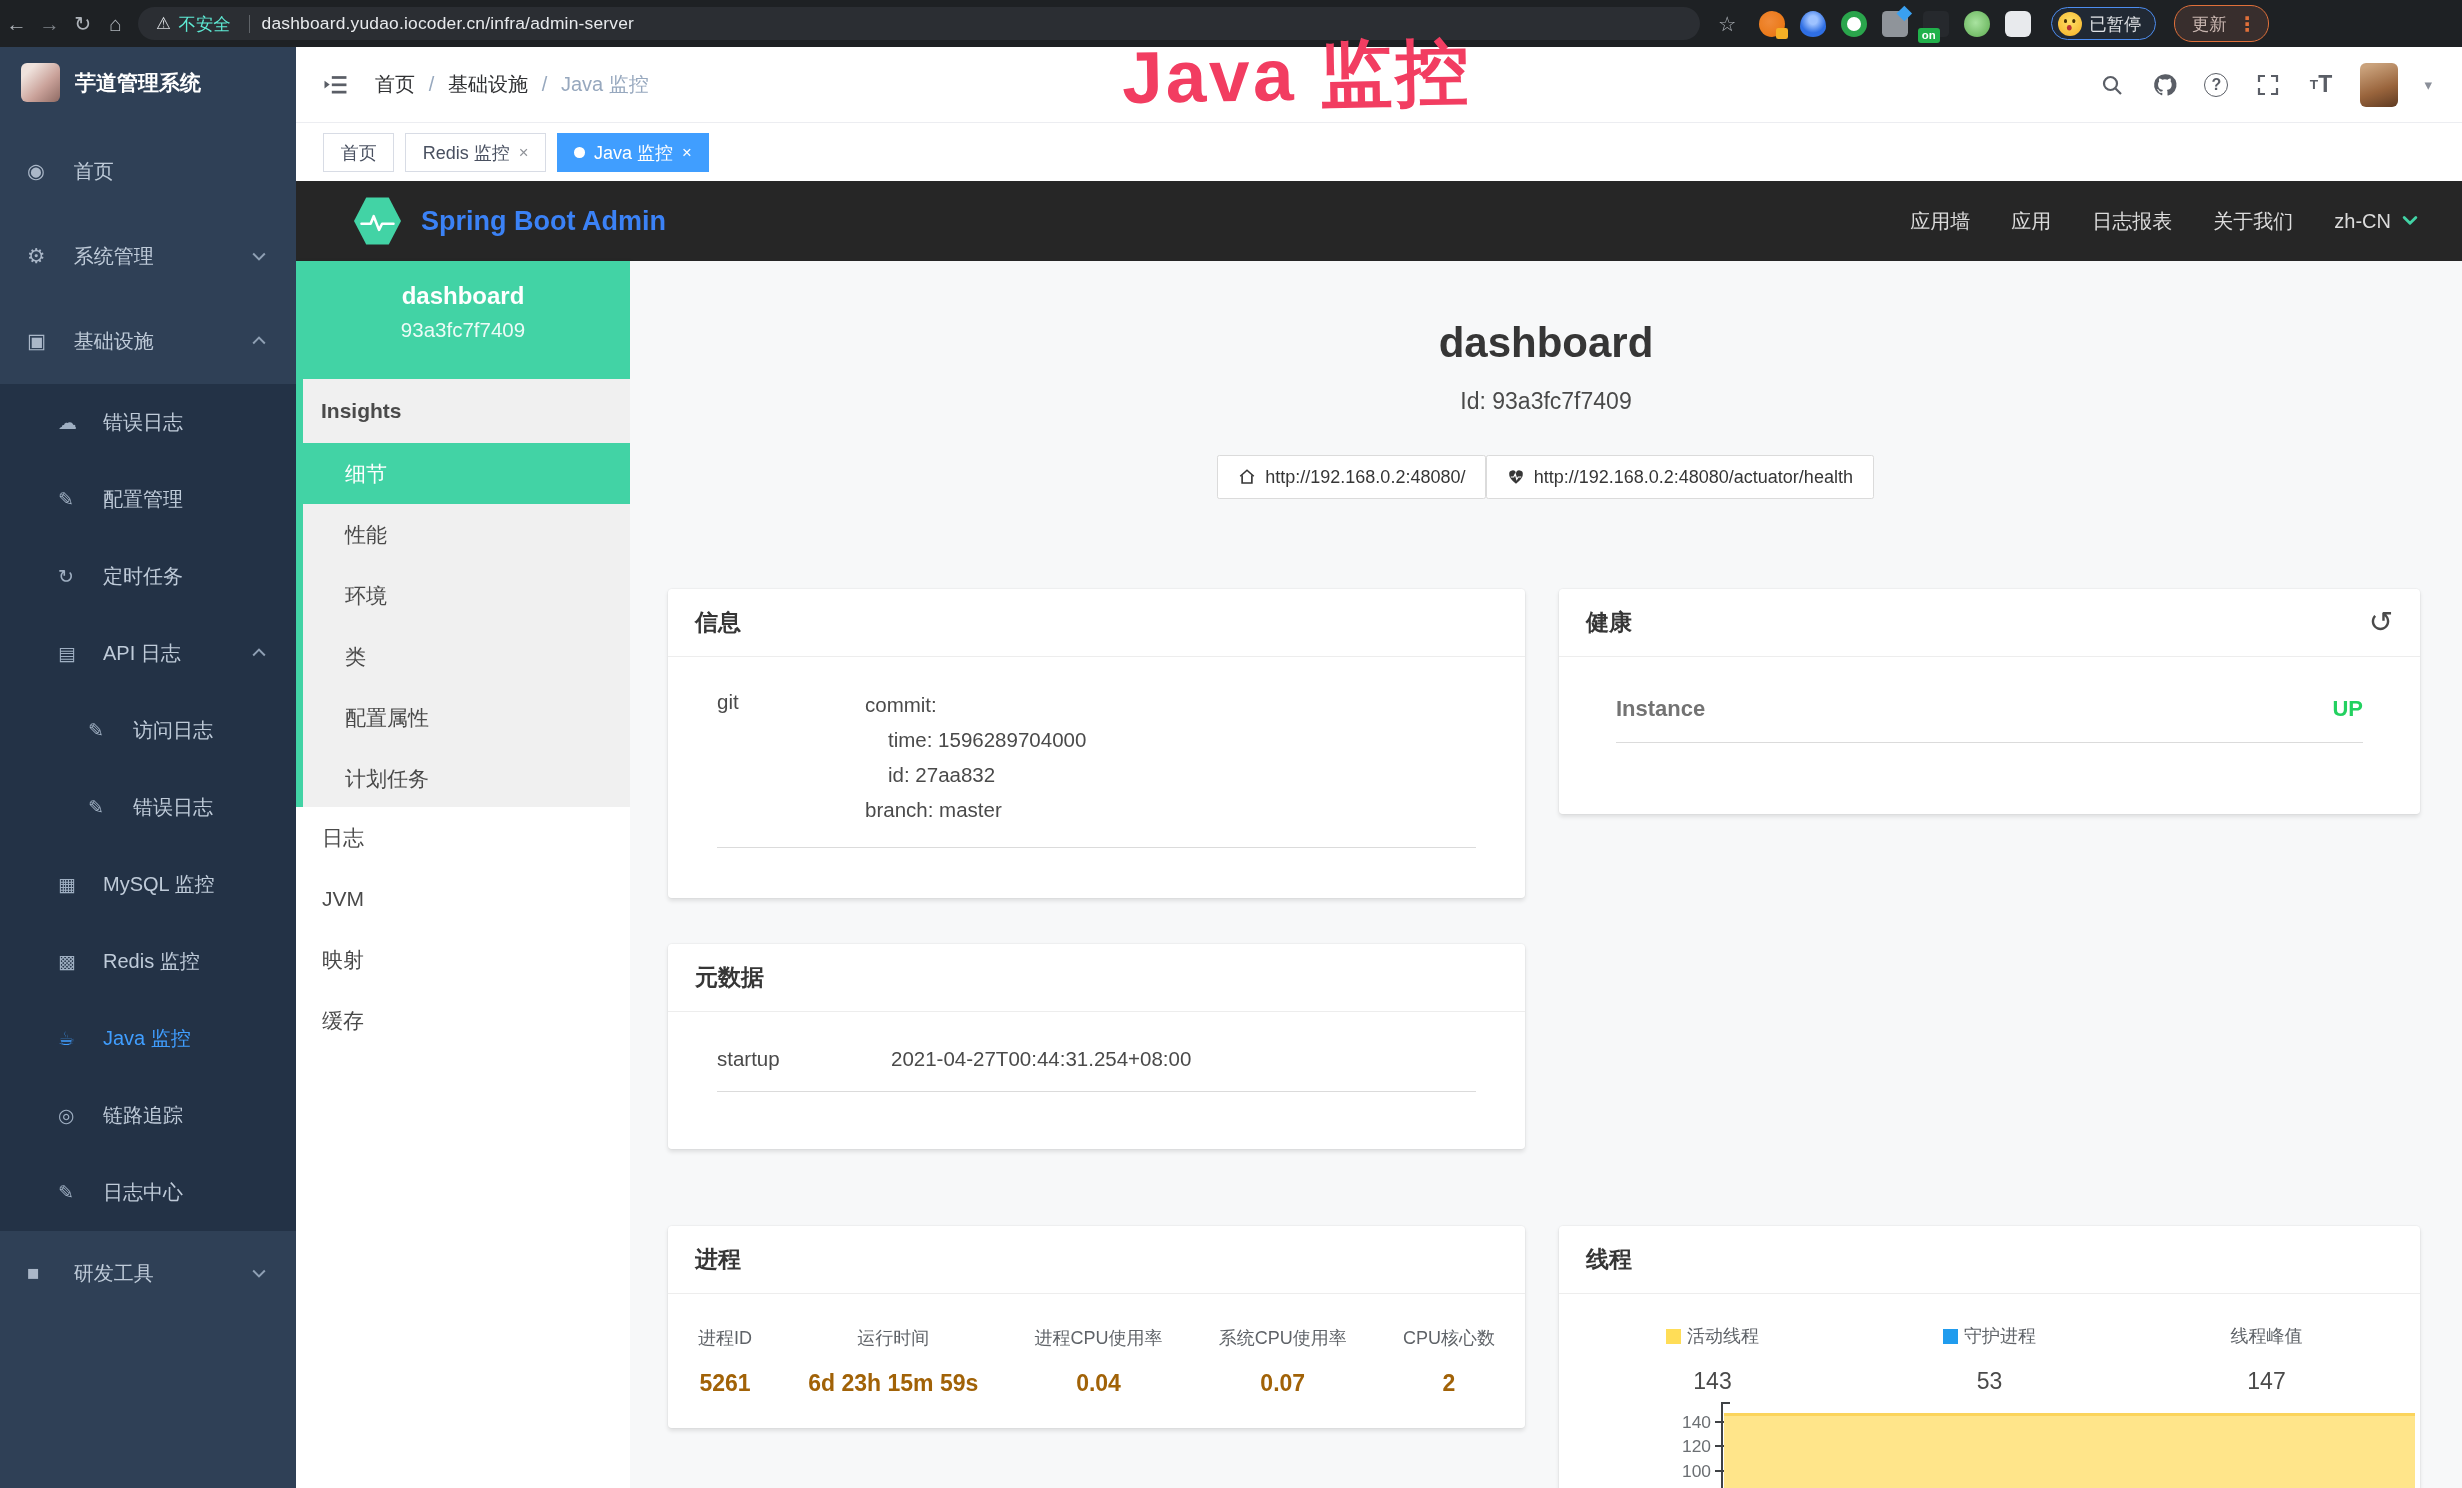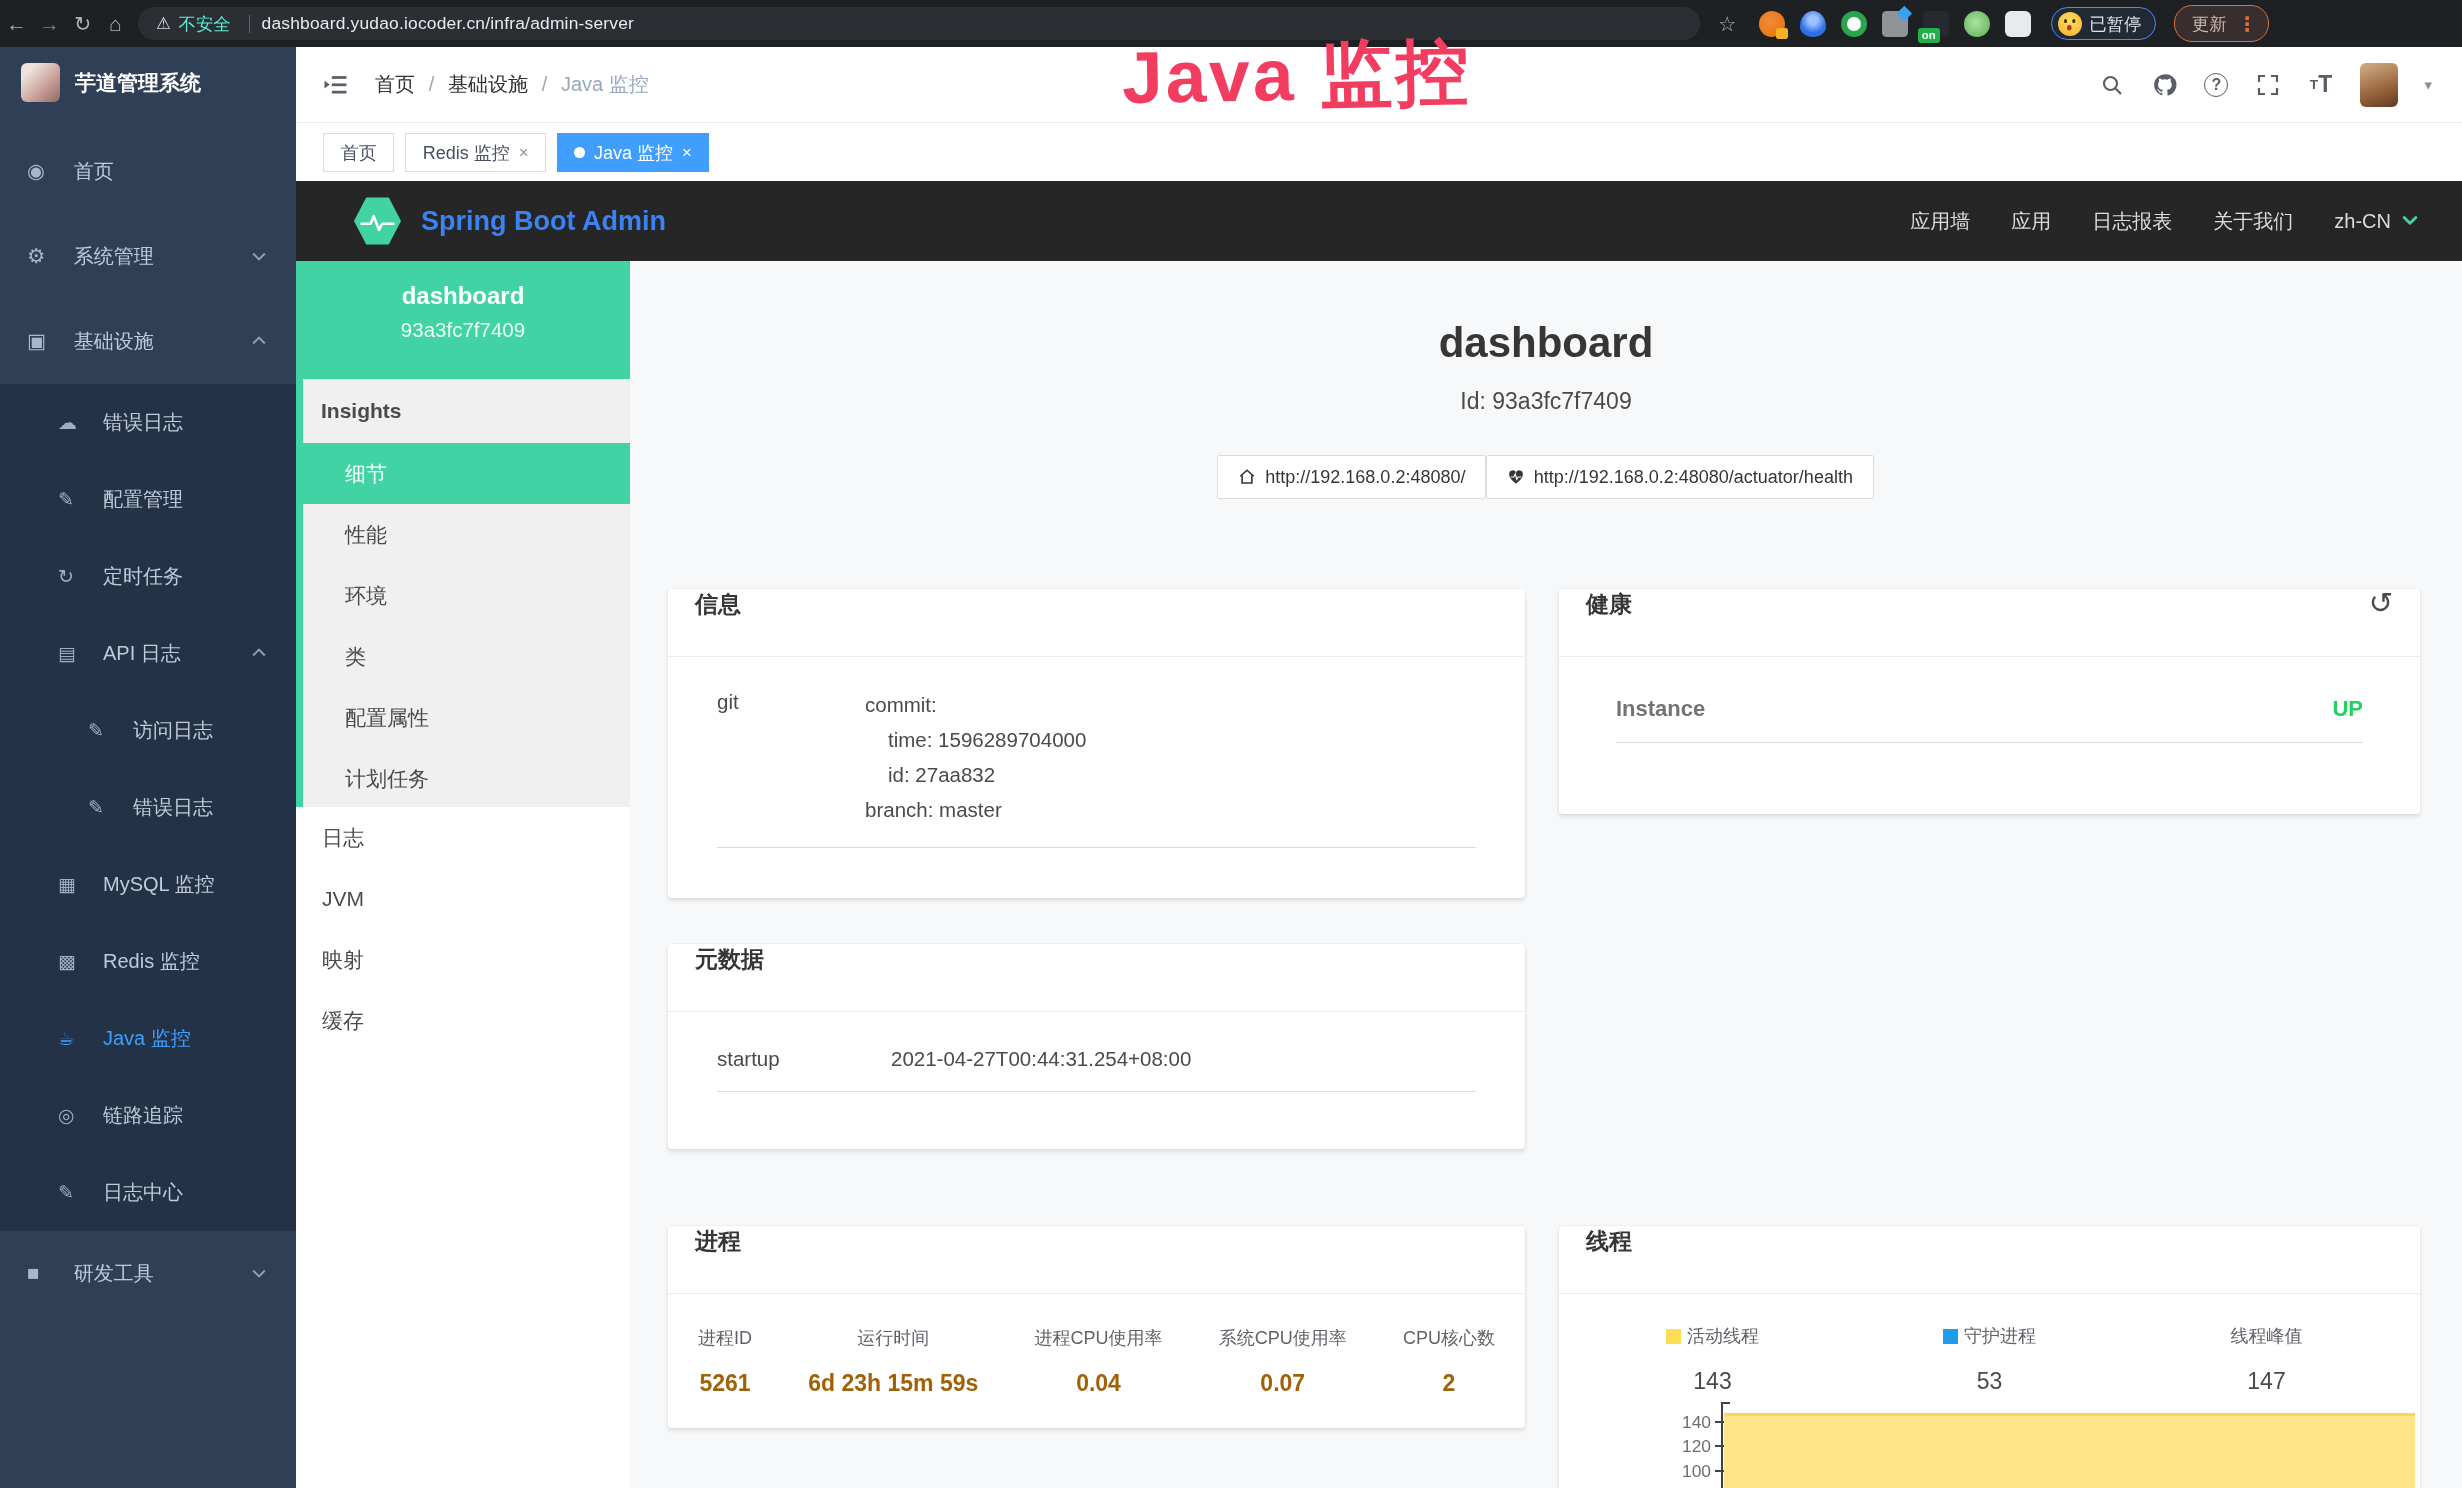--- a/index.html
+++ b/index.html
@@ -99,21 +99,21 @@
   .plain-item { height:61px; display:flex; align-items:center; padding-left:26px; font-size:21px; color:#4a4a4a; cursor:pointer; }
 
   .sba-content { position:absolute; left:334px; top:0; right:0; bottom:0; background:#f7f8f9; overflow:hidden; }
   .inst-title { position:absolute; top:58px; left:0; right:0; text-align:center; font-size:42px; font-weight:600; color:#363636; }
   .inst-subtitle { position:absolute; top:127px; left:0; right:0; text-align:center; font-size:23px; color:#4a4a4a; }
   .links-row { position:absolute; top:194px; left:0; right:0; display:flex; justify-content:center; }
   .link-btn { height:44px; display:flex; align-items:center; gap:9px; padding:0 20px; background:#fff; border:0.8px solid #dbdbdb; border-radius:2.3px; margin-left:-0.8px; font-size:18px; color:#363636; cursor:pointer; }
   .link-btn svg { flex:0 0 auto; }
 
   .card { position:absolute; background:#fff; border-radius:3.8px; box-shadow:0 2.3px 4.6px rgba(10,10,10,.1), 0 0 0 0.8px rgba(10,10,10,.03); }
-  .card-header { height:68px; display:flex; align-items:flex-start; padding:0 27px; border-bottom:1.5px solid #ededed; }
+  .card-header { height:68px; display:flex; align-items:center; padding:0 27px; border-bottom:1.5px solid #ededed; }
   .card-title { font-size:23px; font-weight:600; color:#363636; }
   .card-hicon { margin-left:auto; font-size:29px; color:#4a4a4a; cursor:pointer; line-height:1; }
 
   .card.info { left:38px; top:328px; width:857px; height:309px; }
   .card.health { left:929px; top:328px; width:861px; height:225px; }
   .card.metadata { left:38px; top:683px; width:857px; height:205px; }
   .card.process { left:38px; top:965px; width:857px; height:202px; }
   .card.threads { left:929px; top:965px; width:861px; height:303px; }
 
   .kv-body { padding:30px 49px 0 49px; }

